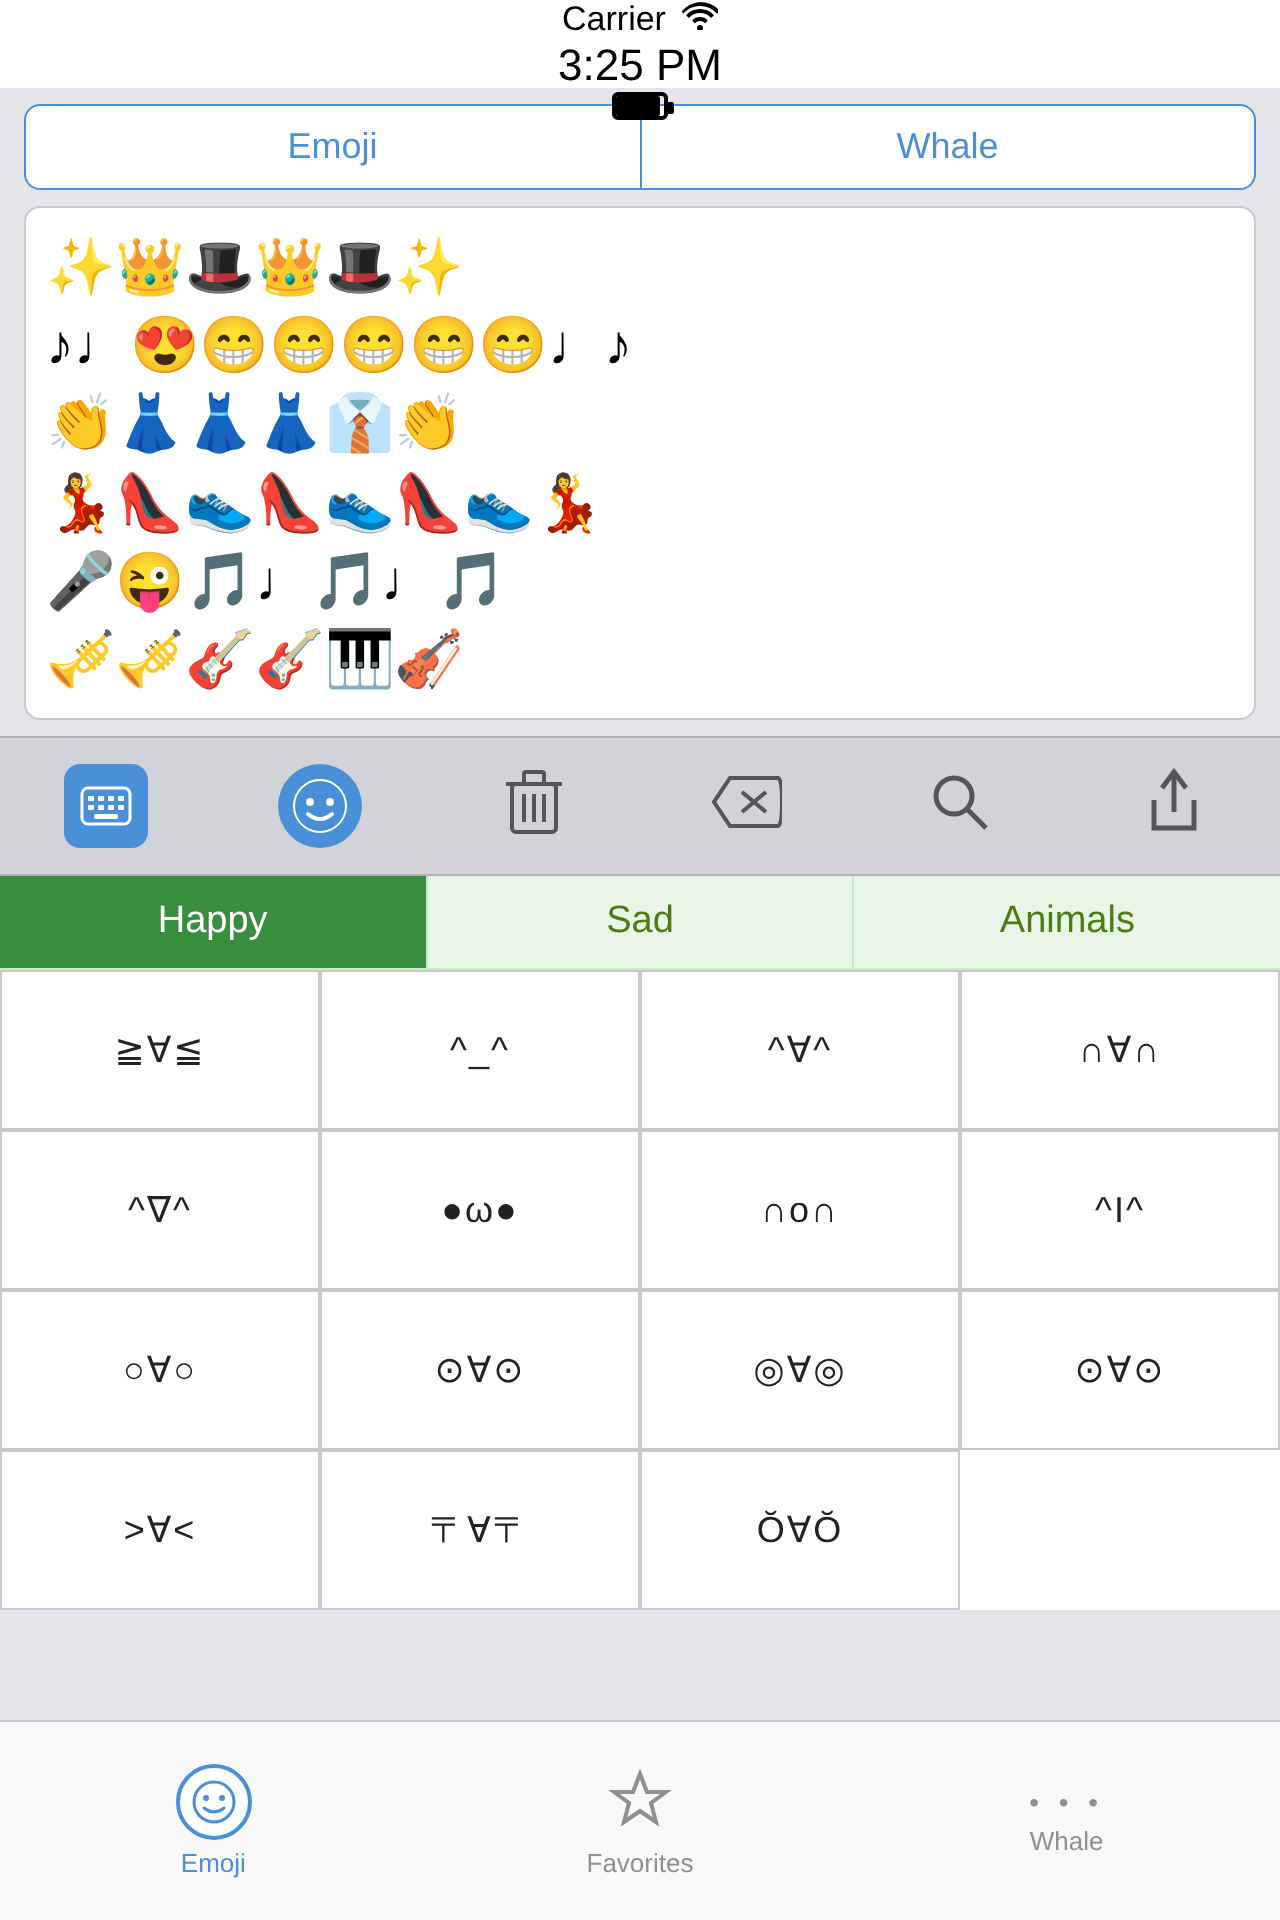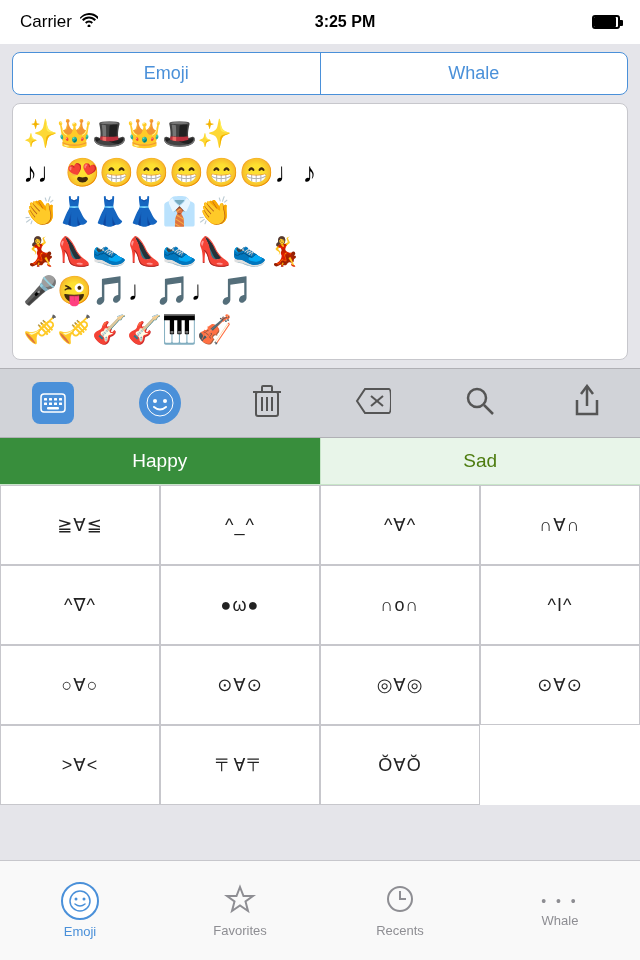--- a/index.html
+++ b/index.html
@@ -15,22 +15,23 @@
     
     .status-bar {
       height: 44px;
       background: white;
       display: flex;
       align-items: center;
       justify-content: space-between;
       padding: 0 20px;
       font-size: 17px;
       font-weight: 500;
-    }
-    .status-bar .time { font-size: 16px; font-weight: 700; }
+      flex-direction: column;
+    }
+    .status-bar .time { font-size: 22px; font-weight: 400; }
     .status-bar .battery-area { display: flex; align-items: center; gap: 6px; }
     .battery {
       width: 28px;
       height: 14px;
       border: 2px solid black;
       border-radius: 3px;
       position: relative;
       display: inline-block;
     }
     .battery::after {
@@ -309,20 +310,21 @@
         <line x1="14" y1="2" x2="14" y2="22"></line>
         <path d="M4 16 V30 H24 V16"></path>
       </svg>
     </span>
   </div>
 </div>
 
 <div class="category-tabs">
   <div class="cat-tab active">Happy</div>
   <div class="cat-tab">Sad</div>
+  <div class="cat-tab">Animals</div>
 </div>
 
 <div class="kaomoji-grid">
   <div class="kaomoji-cell">≧∀≦</div>
   <div class="kaomoji-cell">^_^</div>
   <div class="kaomoji-cell">^∀^</div>
   <div class="kaomoji-cell">∩∀∩</div>
   <div class="kaomoji-cell">^∇^</div>
   <div class="kaomoji-cell">●ω●</div>
   <div class="kaomoji-cell">∩o∩</div>
@@ -351,27 +353,18 @@
 
   <div class="bottom-tab">
     <span>
       <svg width="32" height="32" viewBox="0 0 32 32" fill="none" stroke="#8e8e93" stroke-width="2">
         <polygon points="16,4 19.5,13 29,13 21.5,18.5 24,28 16,22.5 8,28 10.5,18.5 3,13 12.5,13"></polygon>
       </svg>
     </span>
     <span class="bottom-tab-label">Favorites</span>
   </div>
 
-  <div class="bottom-tab">
-    <span>
-      <svg width="32" height="32" viewBox="0 0 32 32" fill="none" stroke="#8e8e93" stroke-width="2">
-        <circle cx="16" cy="16" r="12"></circle>
-        <polyline points="16,8 16,16 22,16"></polyline>
-      </svg>
-    </span>
-    <span class="bottom-tab-label">Recents</span>
-  </div>
 
   <div class="bottom-tab">
     <span class="dots-icon">• • •</span>
     <span class="bottom-tab-label">Whale</span>
   </div>
 </div>
 
 </body></html>

